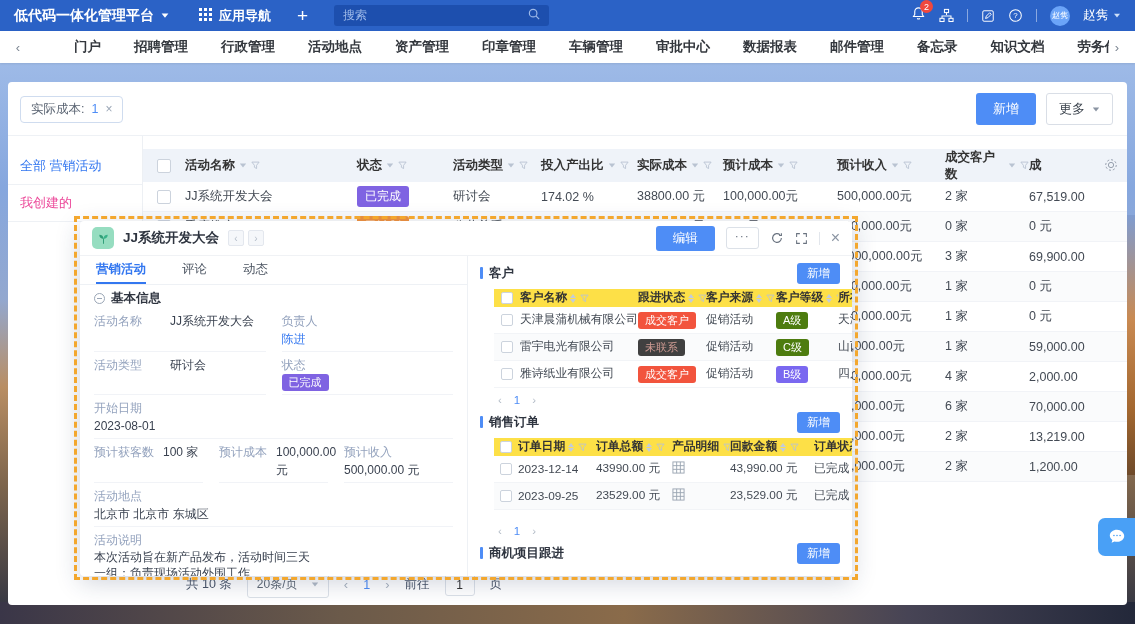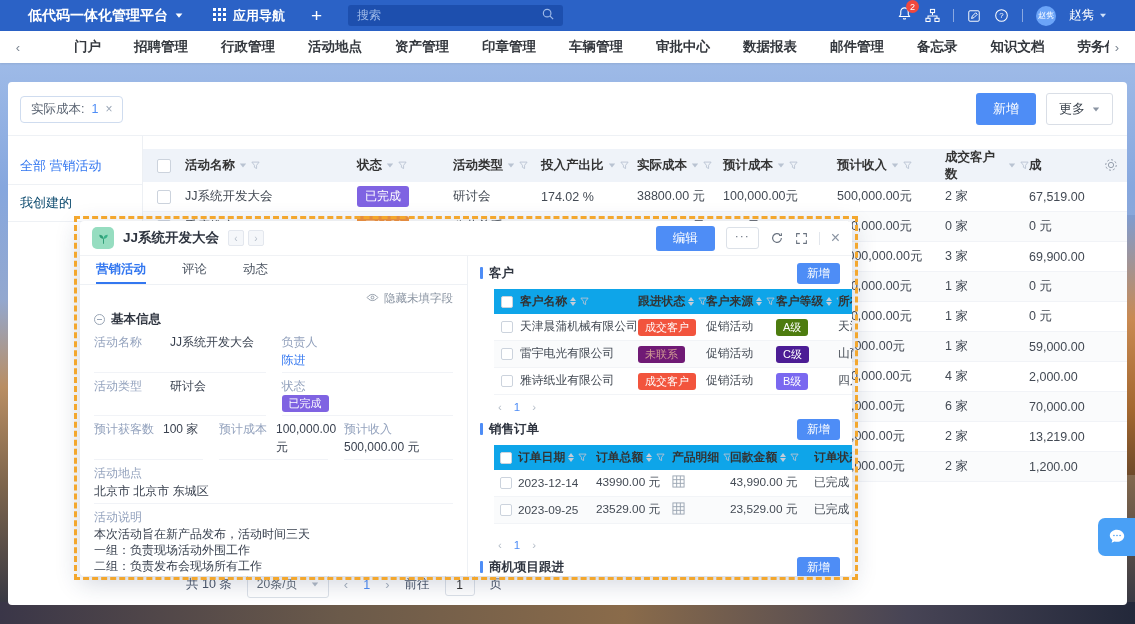--- a/index.html
+++ b/index.html
@@ -6,21 +6,21 @@
   body { font-family:"Liberation Sans", sans-serif; }
   .screen { position:relative; width:1135px; height:624px; overflow:hidden;
     background:linear-gradient(180deg,#aac4ec 0%,#86a7de 30%,#93a8cf 48%,#b98e63 62%,#7c644c 78%,#2c3142 100%); }
   .bg-blob-right { position:absolute; right:0; top:215px; width:14px; height:260px;
     background:linear-gradient(180deg,#7f9cd0,#c98a52 40%,#a3672f 75%,#6e4a2a); z-index:0; }
   .bg-blob-bottom { position:absolute; left:0; bottom:0; width:100%; height:22px;
     background:linear-gradient(90deg,#3a3648,#6b5a4a 30%,#8a6b4a 55%,#474455 80%,#23283a); z-index:0; }
 
   
   .topbar { position:absolute; top:0; left:0; right:0; height:31px; background:#2b62c6;
-    display:flex; align-items:center; padding:0 28px; color:#fff; z-index:10; }
+    display:flex; align-items:center; padding:0 14px; color:#fff; z-index:10; }
   .brand { display:flex; align-items:center; gap:7px; font-size:14px; font-weight:700; cursor:pointer; }
   .appnav { display:flex; align-items:center; gap:7px; margin-left:30px; font-size:13px; font-weight:700; }
   .plus { margin-left:26px; font-size:19px; font-weight:400; line-height:1; }
   .searchbox { margin-left:26px; width:215px; height:21px; background:#1d4fae; border-radius:3px;
     display:flex; align-items:center; justify-content:space-between; padding:0 9px; font-size:12px; color:#9db9e8; }
   .top-right { margin-left:auto; display:flex; align-items:center; gap:13px; }
   .tb-div { width:1px; height:13px; background:rgba(255,255,255,.45); }
   .bell-wrap { position:relative; display:flex; }
   .bell-badge { position:absolute; top:-6px; right:-7px; min-width:13px; height:13px; background:#f0483e;
     border-radius:7px; font-size:9px; display:flex; align-items:center; justify-content:center; padding:0 3px; }
@@ -51,21 +51,21 @@
   .chip-val { color:#4e8df6; }
   .chip-x { color:#9aa6b6; font-size:12px; cursor:pointer; }
   .toolbar-btns { display:flex; gap:10px; }
   .btn-primary { background:#4e8df6; color:#fff; border:none; border-radius:3px; padding:6px 17px; font-size:13px; cursor:pointer; font-family:inherit; }
   .btn-plain { background:#fff; color:#3a424c; border:1px solid #d9dee6; border-radius:3px; padding:6px 12px;
     font-size:13px; display:flex; align-items:center; gap:7px; cursor:pointer; font-family:inherit; }
   .btn-plain .tri-dn { color:#8a94a2; transform:scale(.8); }
 
   .content-row { display:flex; border-top:1px solid #eef1f5; height:440px; }
   .sidebar { width:135px; border-right:1px solid #edf0f4; padding-top:12px; flex-shrink:0; }
-  .side-item { padding:9px 12px; font-size:13px; color:#0c4a6e; border-bottom:1px solid #eef1f5; cursor:pointer; }
+  .side-item { padding:9px 12px; font-size:13px; color:#ec4899; border-bottom:1px solid #eef1f5; cursor:pointer; }
   .side-item.active { color:#3377f0; }
   .table-area { flex:1; padding-top:13px; overflow:hidden; }
 
   .thead { display:flex; align-items:center; background:#eff3f9; height:33px; font-size:12.5px; font-weight:700; color:#333; position:relative; }
   .th { display:flex; align-items:center; }
   .th .hdr-caret { color:#b9c3d2; margin-left:4px; transform:scale(.8); }
   .trow { display:flex; align-items:center; height:30px; font-size:12.5px; color:#434a54; border-bottom:1px solid #f1f3f7; }
   .trow.even { background:#fafbfc; }
   .c-check { width:42px; display:flex; justify-content:center; flex-shrink:0; }
   .c-name { width:172px; flex-shrink:0; }
@@ -131,21 +131,21 @@
   .frow.tight .flabel { width:auto; margin-right:9px; }
   .badge-sm { display:inline-block; padding:1px 7px; border-radius:3px; color:#fff; font-size:11px; }
 
   .ov-right { flex:1; padding:4px 0 0 12px; overflow:hidden; display:flex; flex-direction:column; }
   .sec-head { display:flex; align-items:center; height:26px; padding-right:12px; flex-shrink:0; }
   .sec-bar { width:3px; height:12px; background:#4e8df6; border-radius:1px; margin-right:6px; }
   .sec-name { font-size:12.5px; font-weight:700; color:#2f3540; }
   .btn-add-sm { margin-left:auto; background:#4e8df6; color:#fff; border:none; border-radius:3px; padding:3px 10px;
     font-size:11.5px; cursor:pointer; font-family:inherit; }
   .mini-table { margin:3px 0 0 14px; width:520px; font-size:11.8px; flex-shrink:0; }
-  .mt-head { display:flex; align-items:center; background:#0ea5e9; height:25px; color:#333; font-weight:700; }
+  .mt-head { display:flex; align-items:center; background:#fde047; height:18px; color:#333; font-weight:700; }
   .mt-row { display:flex; align-items:center; height:27px; color:#434a54; border-bottom:1px solid #f2f4f7; }
   .mt-row.even { background:#fafbfc; }
   .mt-cell { overflow:hidden; white-space:nowrap; flex-shrink:0; display:flex; align-items:center; }
   .checkbox.sm { width:12px; height:12px; }
   .mini-pg { display:flex; align-items:center; gap:12px; font-size:11.5px; color:#b3bcc7; margin:6px 0 3px 18px; flex-shrink:0; }
   .mini-pg .pg-cur { color:#4e8df6; }
   .mc-check{width:26px;justify-content:center;} .mc-name{width:118px;} .mc-status{width:68px;}
   .mc-source{width:70px;} .mc-grade{width:62px;} .mc-region{width:60px;}
   .oc-check{width:24px;justify-content:center;} .oc-date{width:78px;} .oc-total{width:76px;}
   .oc-detail{width:58px;} .oc-pay{width:84px;} .oc-status{width:60px;}
@@ -545,27 +545,20 @@
         <span class="ov-close">×</span>
       </span>
     </div>
     <div class="ov-body">
       <div class="ov-left">
         <div class="ov-tabs" id="ov-tabs">
             <span class="ov-tab active">营销活动</span>
             <span class="ov-tab">评论</span>
             <span class="ov-tab">动态</span>
           </div>
-        <div class="hide-empty">
-          <span><svg width="13" height="13" viewBox="0 0 16 16" fill="none" stroke="#8a94a2" stroke-width="1.1">
-                <path d="M1.5 8S4 4.2 8 4.2 14.5 8 14.5 8 12 11.8 8 11.8 1.5 8 1.5 8z"></path>
-                <circle cx="8" cy="8" r="1.7"></circle>
-              </svg></span>
-          <span>隐藏未填字段</span>
-        </div>
         <div id="form-sections">
             <div class="sec-title">
               <span class="circ-minus"></span>
               <span>基本信息</span>
             </div>
             <div class="frow">
               <div class="fpair">
                 <span class="flabel">活动名称</span>
                 <span class="fvalue">JJ系统开发大会</span>
               </div>
@@ -578,20 +571,24 @@
               <div class="fpair">
                 <span class="flabel">活动类型</span>
                 <span class="fvalue">研讨会</span>
               </div>
               <div class="fpair">
                 <span class="flabel">状态</span>
                 <span class="badge-sm" style="background:#7f63e2">已完成</span>
               </div>
             </div>
             <div class="frow">
+              <div class="fpair">
+                <span class="flabel">开始日期</span>
+                <span class="fvalue">2023-08-01</span>
+              </div>
             </div>
             <div class="frow tight">
               <div class="fpair">
                 <span class="flabel">预计获客数</span>
                 <span class="fvalue">100 家</span>
               </div>
               <div class="fpair">
                 <span class="flabel">预计成本</span>
                 <span class="fvalue">100,000.00 元</span>
               </div>
@@ -681,25 +678,25 @@
                 <span class="badge-sm" style="background:#4d7c0f">A级</span>
               </div>
               <div class="mt-cell mc-region">天津市</div>
             </div>
             <div class="mt-row even">
               <div class="mt-cell mc-check">
                 <span class="checkbox sm"></span>
               </div>
               <div class="mt-cell mc-name">雷宇电光有限公司</div>
               <div class="mt-cell mc-status">
-                <span class="badge-sm" style="background:#701a75;color:#cf9b93">未联系</span>
+                <span class="badge-sm" style="background:#404040;color:#cf9b93">未联系</span>
               </div>
               <div class="mt-cell mc-source">促销活动</div>
               <div class="mt-cell mc-grade">
-                <span class="badge-sm" style="background:#4c1d95">C级</span>
+                <span class="badge-sm" style="background:#4d7c0f">C级</span>
               </div>
               <div class="mt-cell mc-region">山西省</div>
             </div>
             <div class="mt-row">
               <div class="mt-cell mc-check">
                 <span class="checkbox sm"></span>
               </div>
               <div class="mt-cell mc-name">雅诗纸业有限公司</div>
               <div class="mt-cell mc-status">
                 <span class="badge-sm" style="background:#f2543d;color:#ffffff">成交客户</span>

